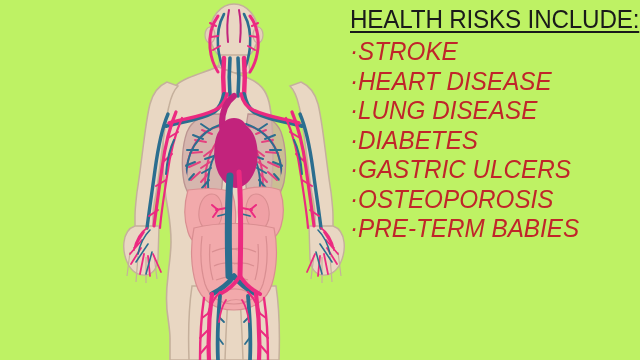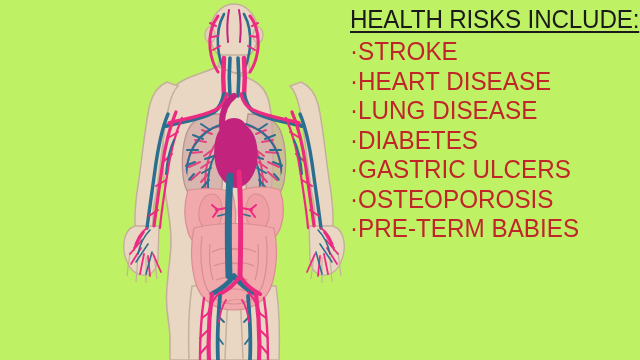--- a/index.html
+++ b/index.html
@@ -33,20 +33,21 @@
     text-decoration: underline;
     text-underline-offset: 3px;
     white-space: nowrap;
     transform: scaleX(0.97);
     transform-origin: left center;
   }
   #risk-list {
     list-style: none;
     margin: 3px 0 0 0;
     padding: 0;
+    font-style: italic;
   }
   #risk-list li {
     color: #c0252a;
     font-size: 25px;
     line-height: 29.5px;
     white-space: nowrap;
     transform: scaleX(0.97);
     transform-origin: left center;
   }
   .bullet-dot { letter-spacing: 0px; }

